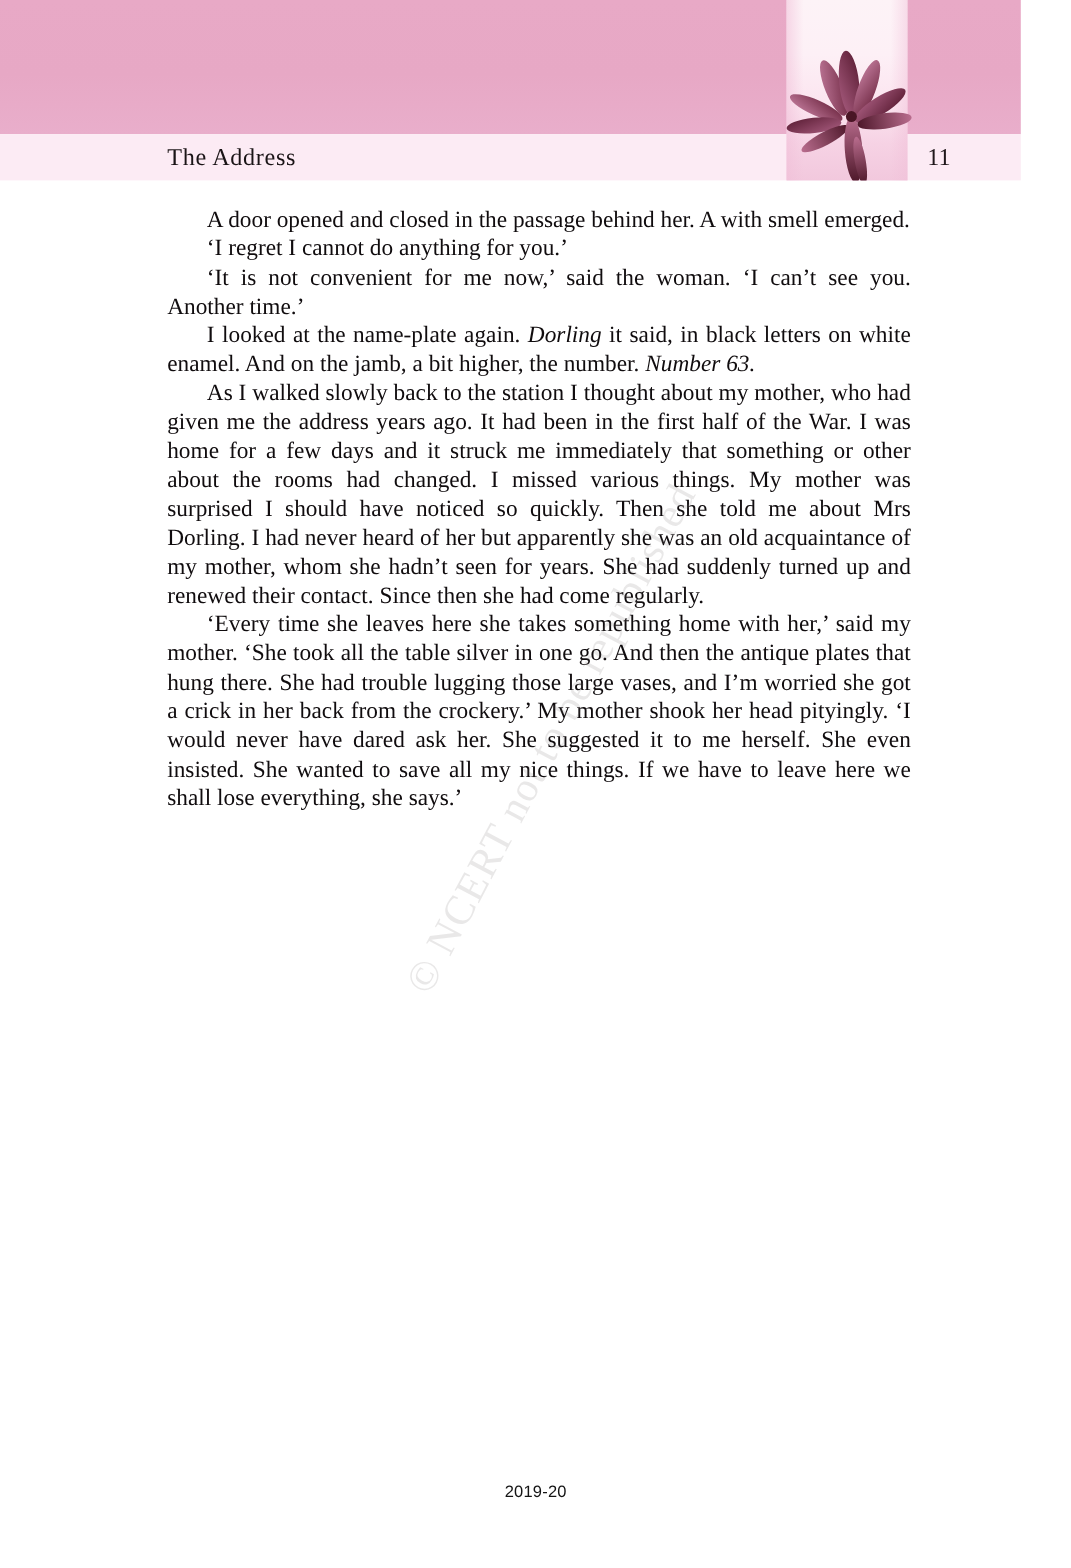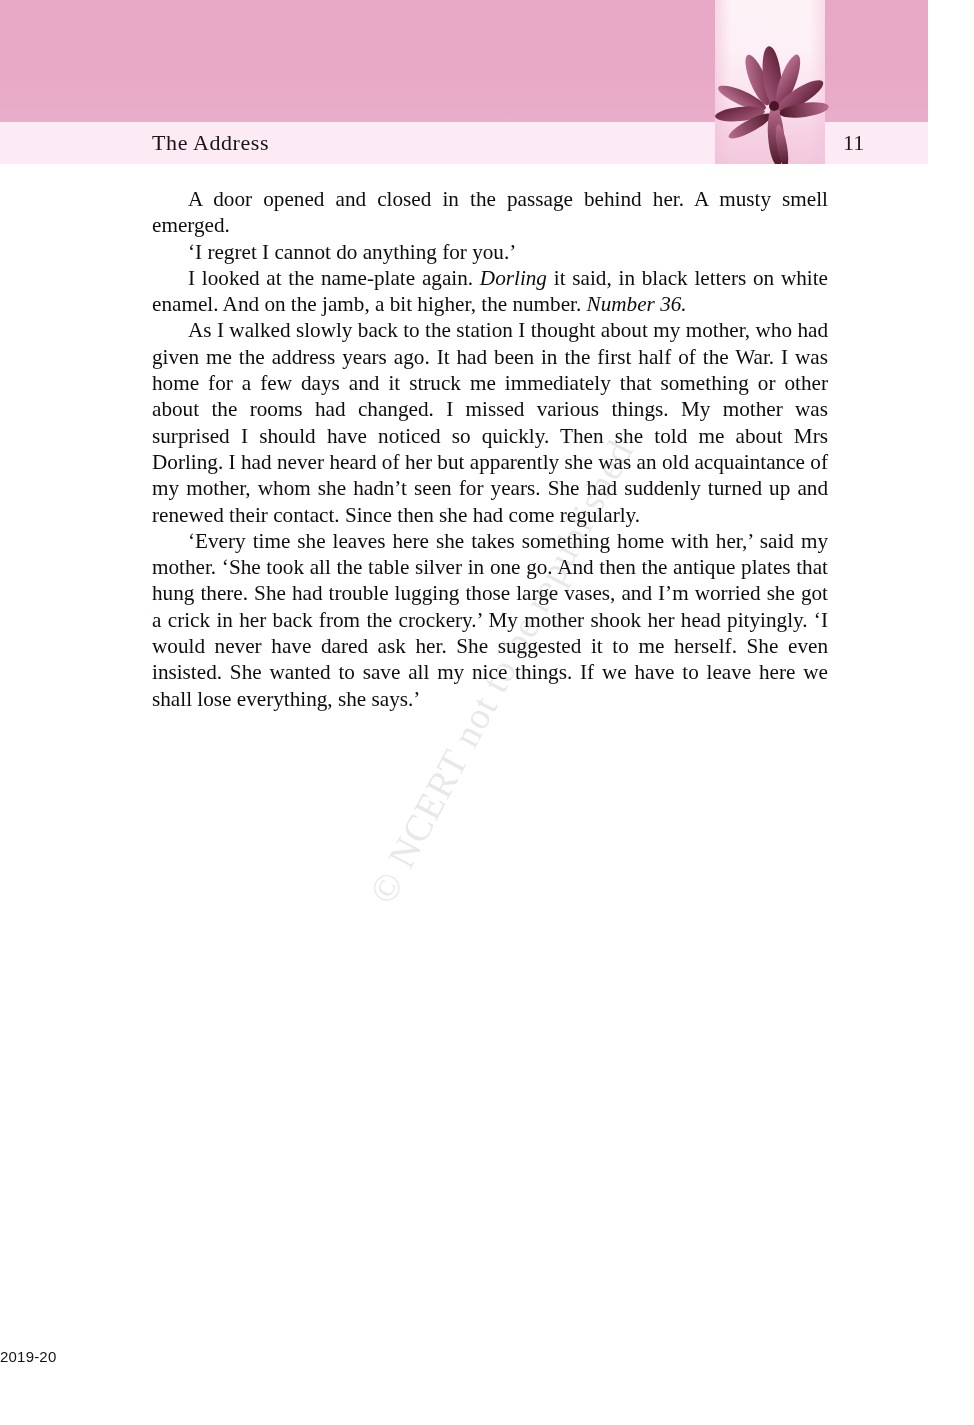--- a/index.html
+++ b/index.html
@@ -148,21 +148,21 @@
     letter-spacing: 1px;
     color: rgba(120,110,115,0.16);
   }
 
   
   .footer {
     position: absolute;
     left: 0;
     top: 1348px;
     width: 974px;
-    text-align: left;
+    text-align: center;
   }
   .footer-text {
     font-family: "Liberation Sans", "DejaVu Sans", sans-serif;
     font-size: 15px;
     color: #141414;
     letter-spacing: 0.2px;
   }
 </style>
 </head>
 <body>
@@ -211,23 +211,24 @@
 
     <div class="chapter-title">The Address</div>
     <div class="page-number">11</div>
   </div>
 
   <div class="watermark">
     <span>© NCERT not to be republished</span>
   </div>
 
   <div class="content">
-    <p>A door opened and closed in the passage behind her. A musty smell emerged.</p>
+    <p>A door opened and closed in the passage behind her. A with smell emerged.</p>
     <p>‘I regret I cannot do anything for you.’</p>
-    <p><span>I looked at the name-plate again. </span><i>Dorling</i><span> it said, in black letters on white enamel. And on the jamb, a bit higher, the number. </span><i>Number 36.</i></p>
+    <p>‘It is not convenient for me now,’ said the woman. ‘I can’t see you. Another time.’</p>
+    <p><span>I looked at the name-plate again. </span><i>Dorling</i><span> it said, in black letters on white enamel. And on the jamb, a bit higher, the number. </span><i>Number 63.</i></p>
     <p>As I walked slowly back to the station I thought about my mother, who had given me the address years ago. It had been in the first half of the War. I was home for a few days and it struck me immediately that something or other about the rooms had changed. I missed various things. My mother was surprised I should have noticed so quickly. Then she told me about Mrs Dorling. I had never heard of her but apparently she was an old acquaintance of my mother, whom she hadn’t seen for years. She had suddenly turned up and renewed their contact. Since then she had come regularly.</p>
     <p>‘Every time she leaves here she takes something home with her,’ said my mother. ‘She took all the table silver in one go. And then the antique plates that hung there. She had trouble lugging those large vases, and I’m worried she got a crick in her back from the crockery.’ My mother shook her head pityingly. ‘I would never have dared ask her. She suggested it to me herself. She even insisted. She wanted to save all my nice things. If we have to leave here we shall lose everything, she says.’</p>
   </div>
 
   <div class="footer">
     <span class="footer-text">2019-20</span>
   </div>
 
 </div>
 

